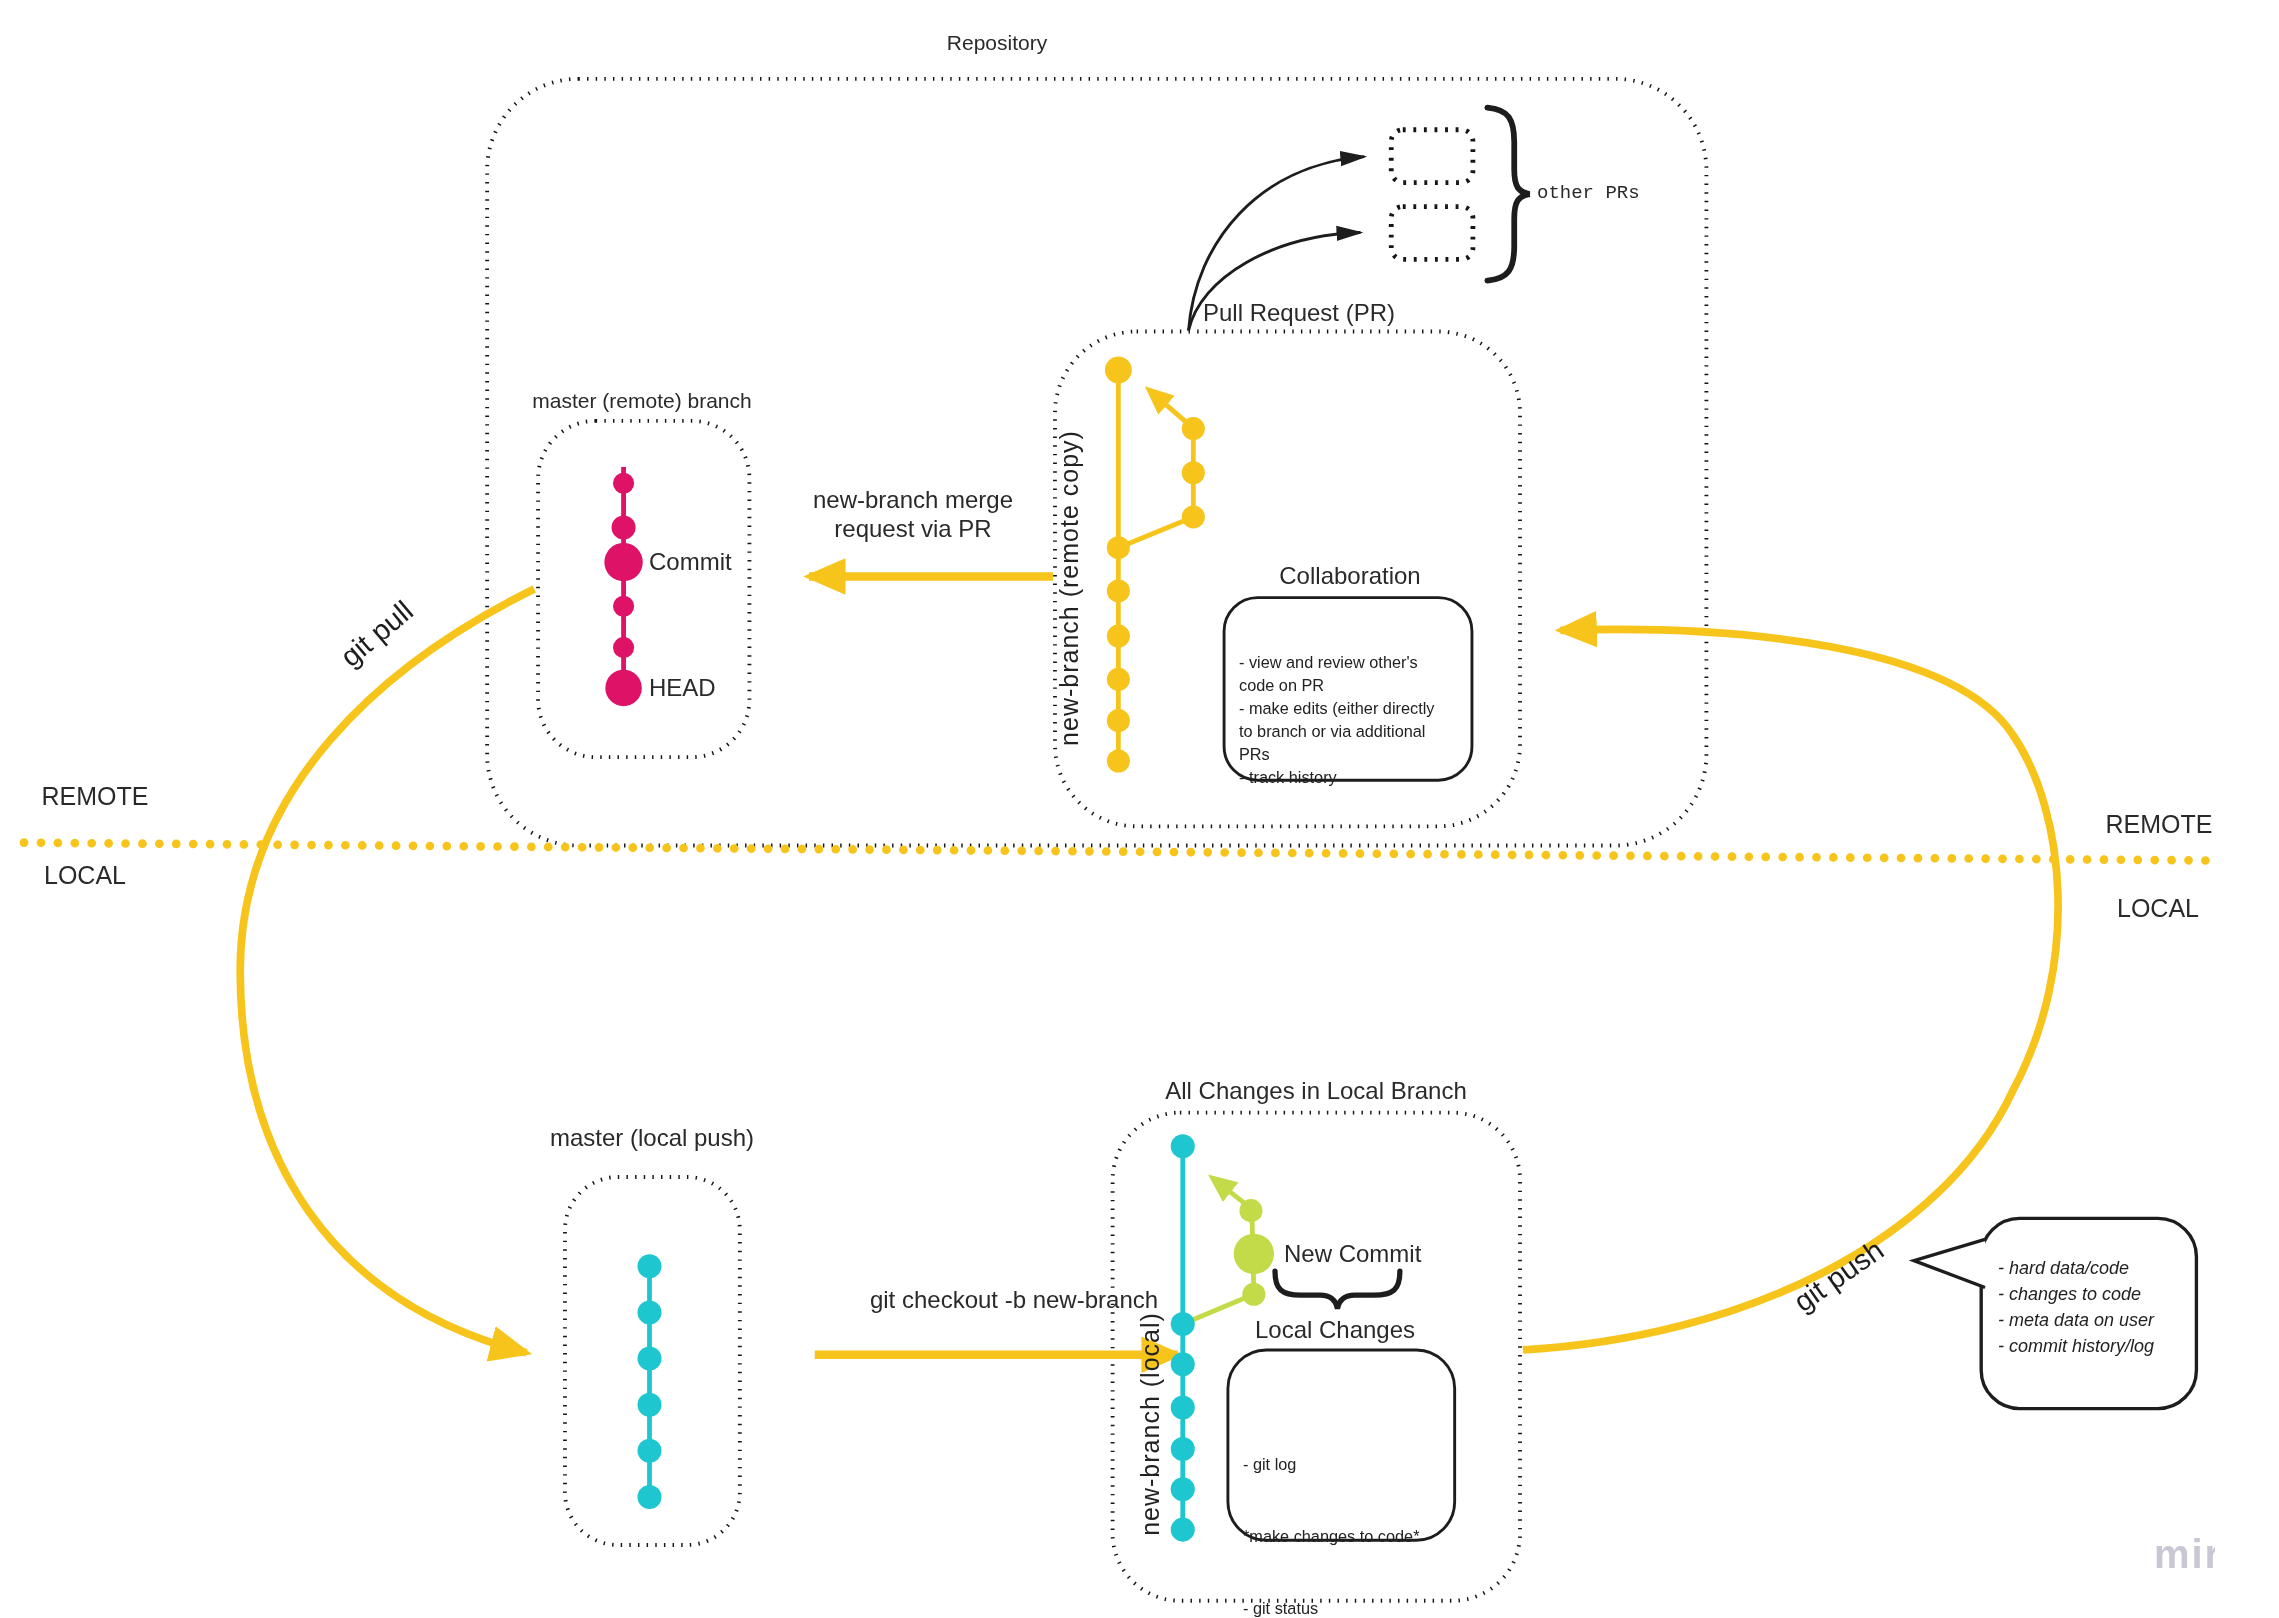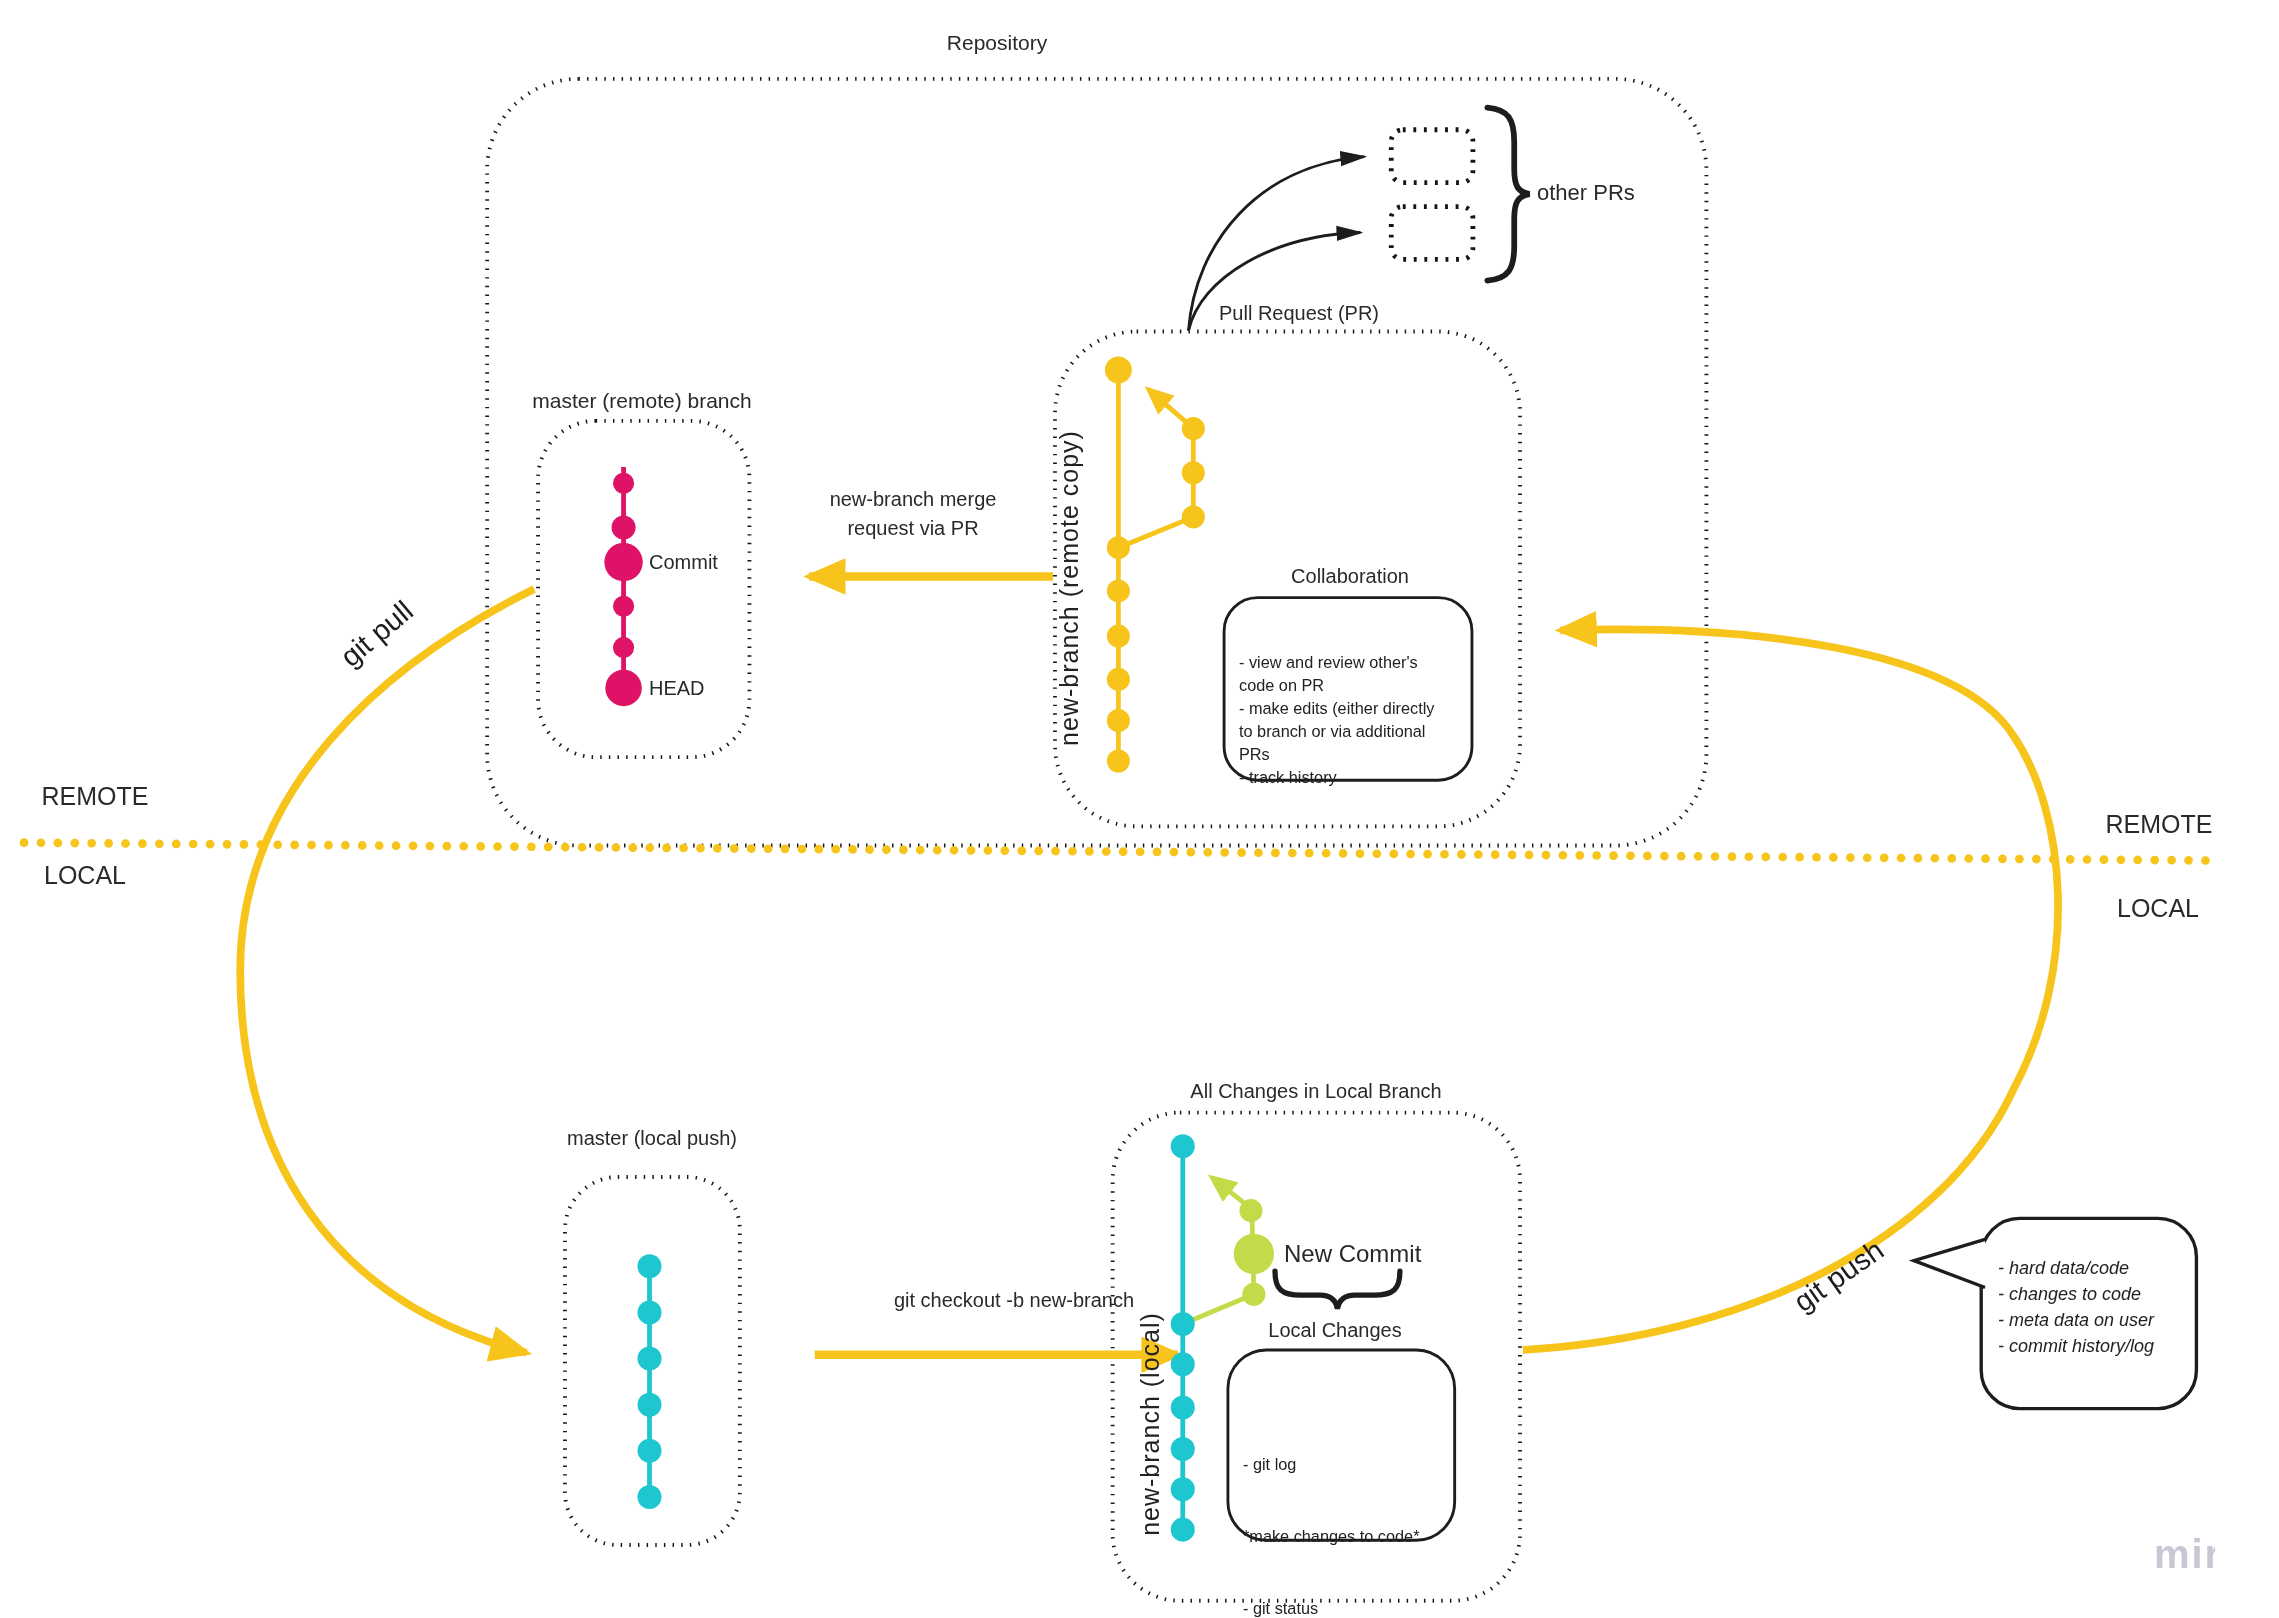--- a/index.html
+++ b/index.html
@@ -6,22 +6,22 @@
   #stage{
     position:relative;width:2215px;height:1619px;background:#ffffff;overflow:hidden;
     font-family:"Liberation Sans", sans-serif;color:#222222;
   }
   #stage svg{position:absolute;left:0;top:0;}
   .lbl{position:absolute;white-space:nowrap;color:#2a2a2a;}
   .ctr{transform:translate(-50%,-50%);text-align:center;}
   .vctr{transform:translate(0,-50%);}
   .rot90{transform:translate(-50%,-50%) rotate(-90deg);}
   .t22{font-size:21px;}
-  .t21{font-size:20px;}
-  .t20{font-size:22px;}
+  .t21{font-size:24px;}
+  .t20{font-size:19px;font-family:Liberation Mono, monospace;}
   .t19{font-size:24px;}
   .t26{font-size:25px;}
   .notebox-text{position:absolute;font-size:16.3px;line-height:23px;color:#222;margin-top:36px;}
   .pre{white-space:pre;}
   .bubble-text{position:absolute;font-size:18px;line-height:26px;color:#222;}
   .branchlabel{font-size:25px;letter-spacing:1px;color:#222;}
   .gitlabel{font-size:29px;color:#1d1d1d;}
   .watermark{position:absolute;font-size:40px;font-weight:700;letter-spacing:1.9px;color:#c7c8d4;}
 </style>
 </head>

